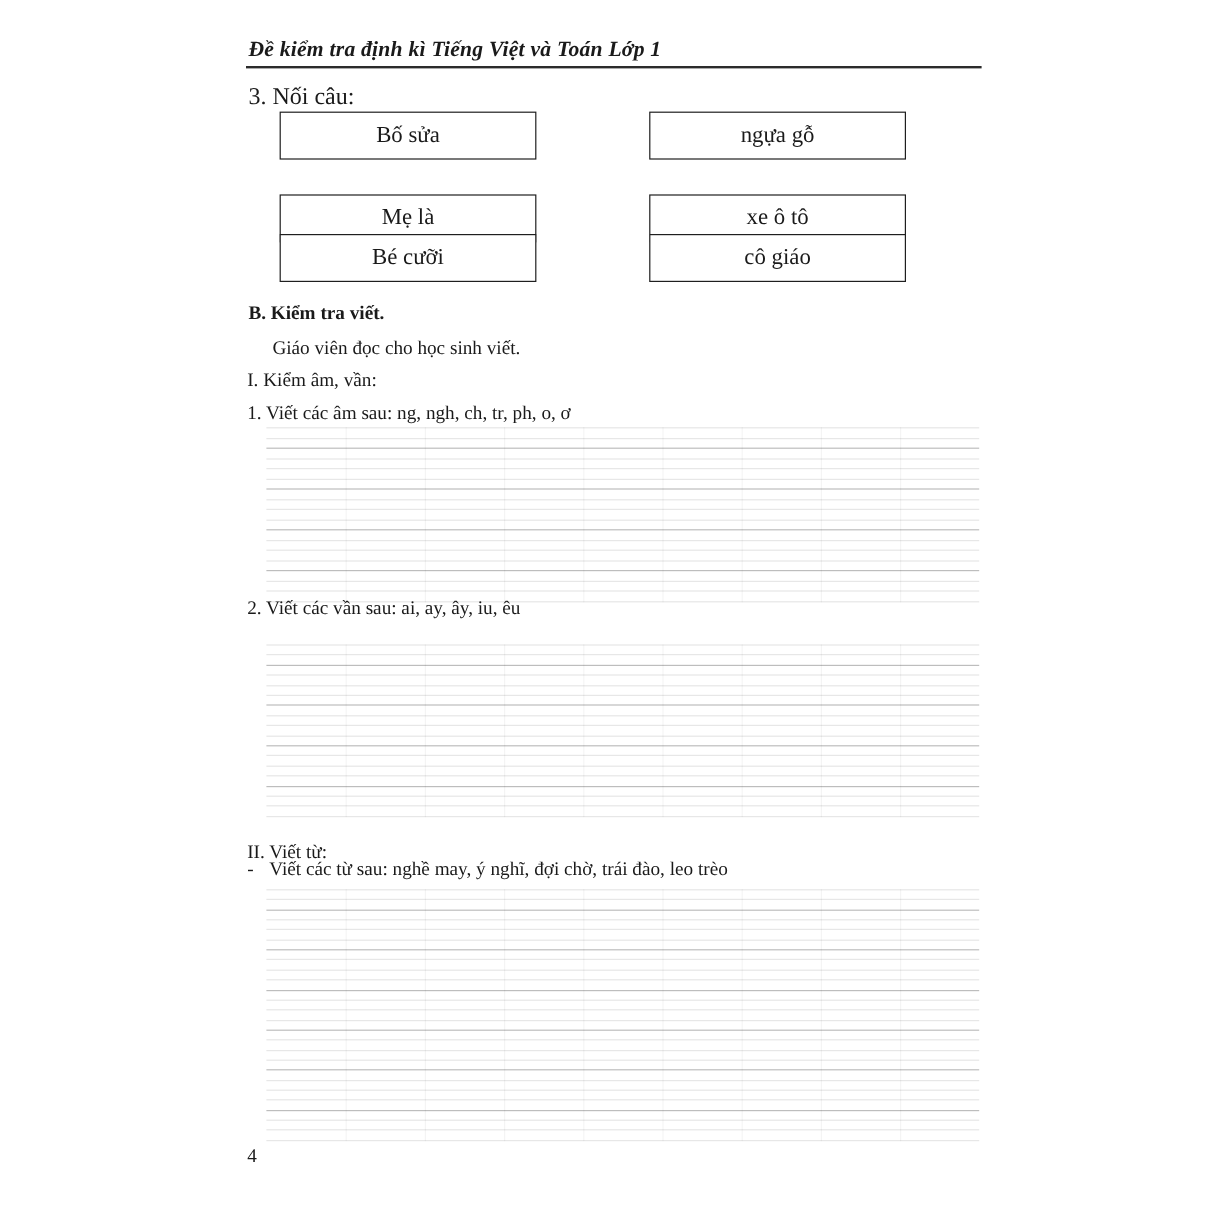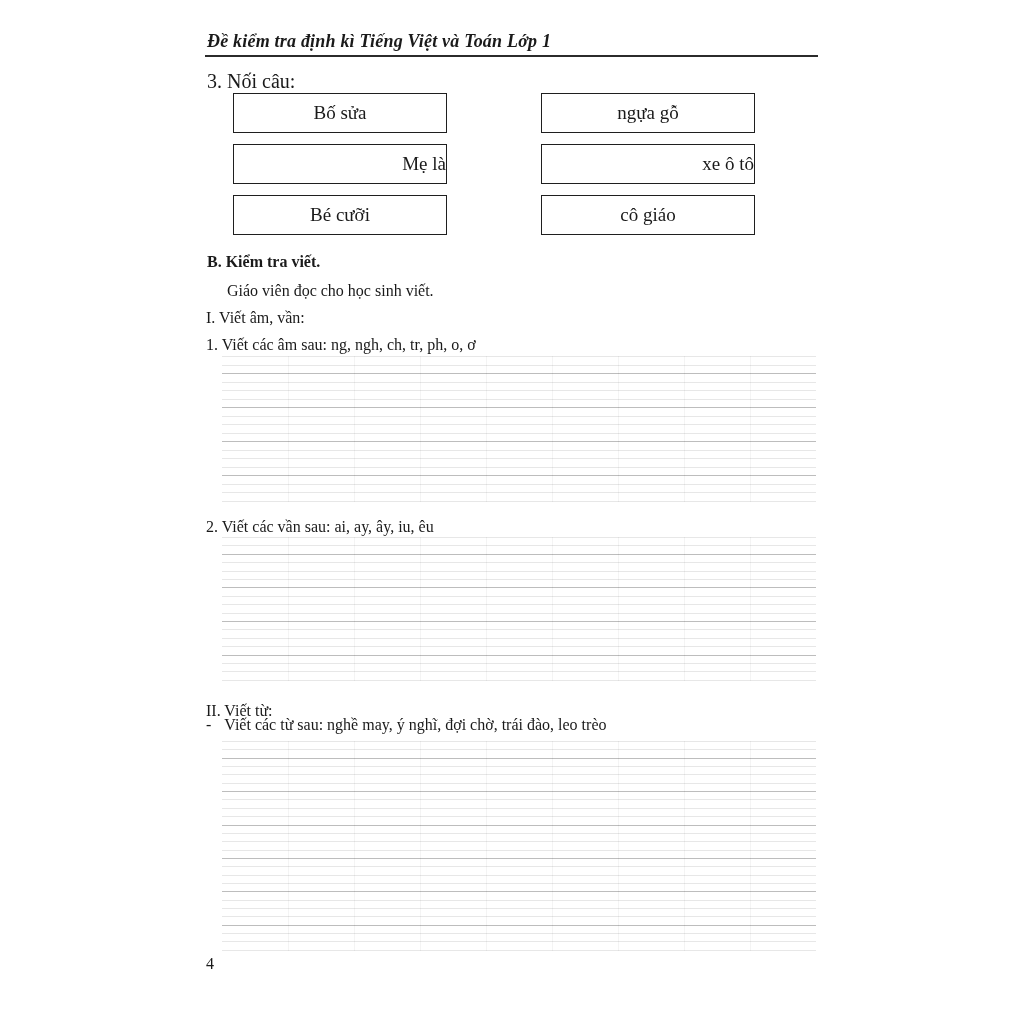--- a/index.html
+++ b/index.html
@@ -44,35 +44,35 @@
     display: flex;
     align-items: center;
     justify-content: center;
     font-size: 19px;
     background: #ffffff;
     box-sizing: border-box;
   }
   .col-left  { left: 233px; }
   .col-right { left: 541px; }
   .row-1 { top: 93px; text-align: right; }
-  .row-2 { top: 144px; justify-content: flex-end; }
+  .row-2 { top: 162px; }
   .row-3 { top: 195px; }
 
   .body-text {
     font-size: 16px;
     white-space: nowrap;
     font-family: Liberation Serif, serif;
   }
   .bold { font-weight: bold; }
 
   .b-title      { left: 207px; top: 253px; }
   .b-instr      { left: 227px; top: 282px; text-align: right; }
   .i-heading    { left: 206px; top: 309px; }
   .task-1       { left: 206px; top: 336px; }
-  .task-2       { left: 206px; top: 518px; text-align: center; }
+  .task-2       { left: 206px; top: 499px; text-align: center; }
   .ii-heading   { left: 206px; top: 692px; margin-top: 10px; }
   .dash-item    { left: 206px; top: 716px; }
   .dash-item .dash-text { margin-left: 13px; }
 
   .ruled-block {
     position: absolute;
     left: 222px;
     width: 594px;
   }
   .rule-line {
@@ -124,21 +124,21 @@
   </div>
   <div class="abs match-box col-right row-2">
     <span>xe ô tô</span>
   </div>
   <div class="abs match-box col-right row-3">
     <span>cô giáo</span>
   </div>
 
   <div class="abs body-text bold b-title">B. Kiểm tra viết.</div>
   <div class="abs body-text b-instr">Giáo viên đọc cho học sinh viết.</div>
-  <div class="abs body-text i-heading">I. Viết âm, vần:</div>
+  <div class="abs body-text i-heading">I. Kiểm âm, vần:</div>
   <div class="abs body-text task-1">1. Viết các âm sau: ng, ngh, ch, tr, ph, o, ơ</div>
 
   <div class="ruled-block block-1" style="height: 145.5px;">
       <div class="rule-line" style="top: 0px;"></div>
       <div class="rule-line" style="top: 8.5px;"></div>
       <div class="rule-line dark" style="top: 17px;"></div>
       <div class="rule-line" style="top: 25.5px;"></div>
       <div class="rule-line" style="top: 34px;"></div>
       <div class="rule-line" style="top: 42.5px;"></div>
       <div class="rule-line dark" style="top: 51px;"></div>

